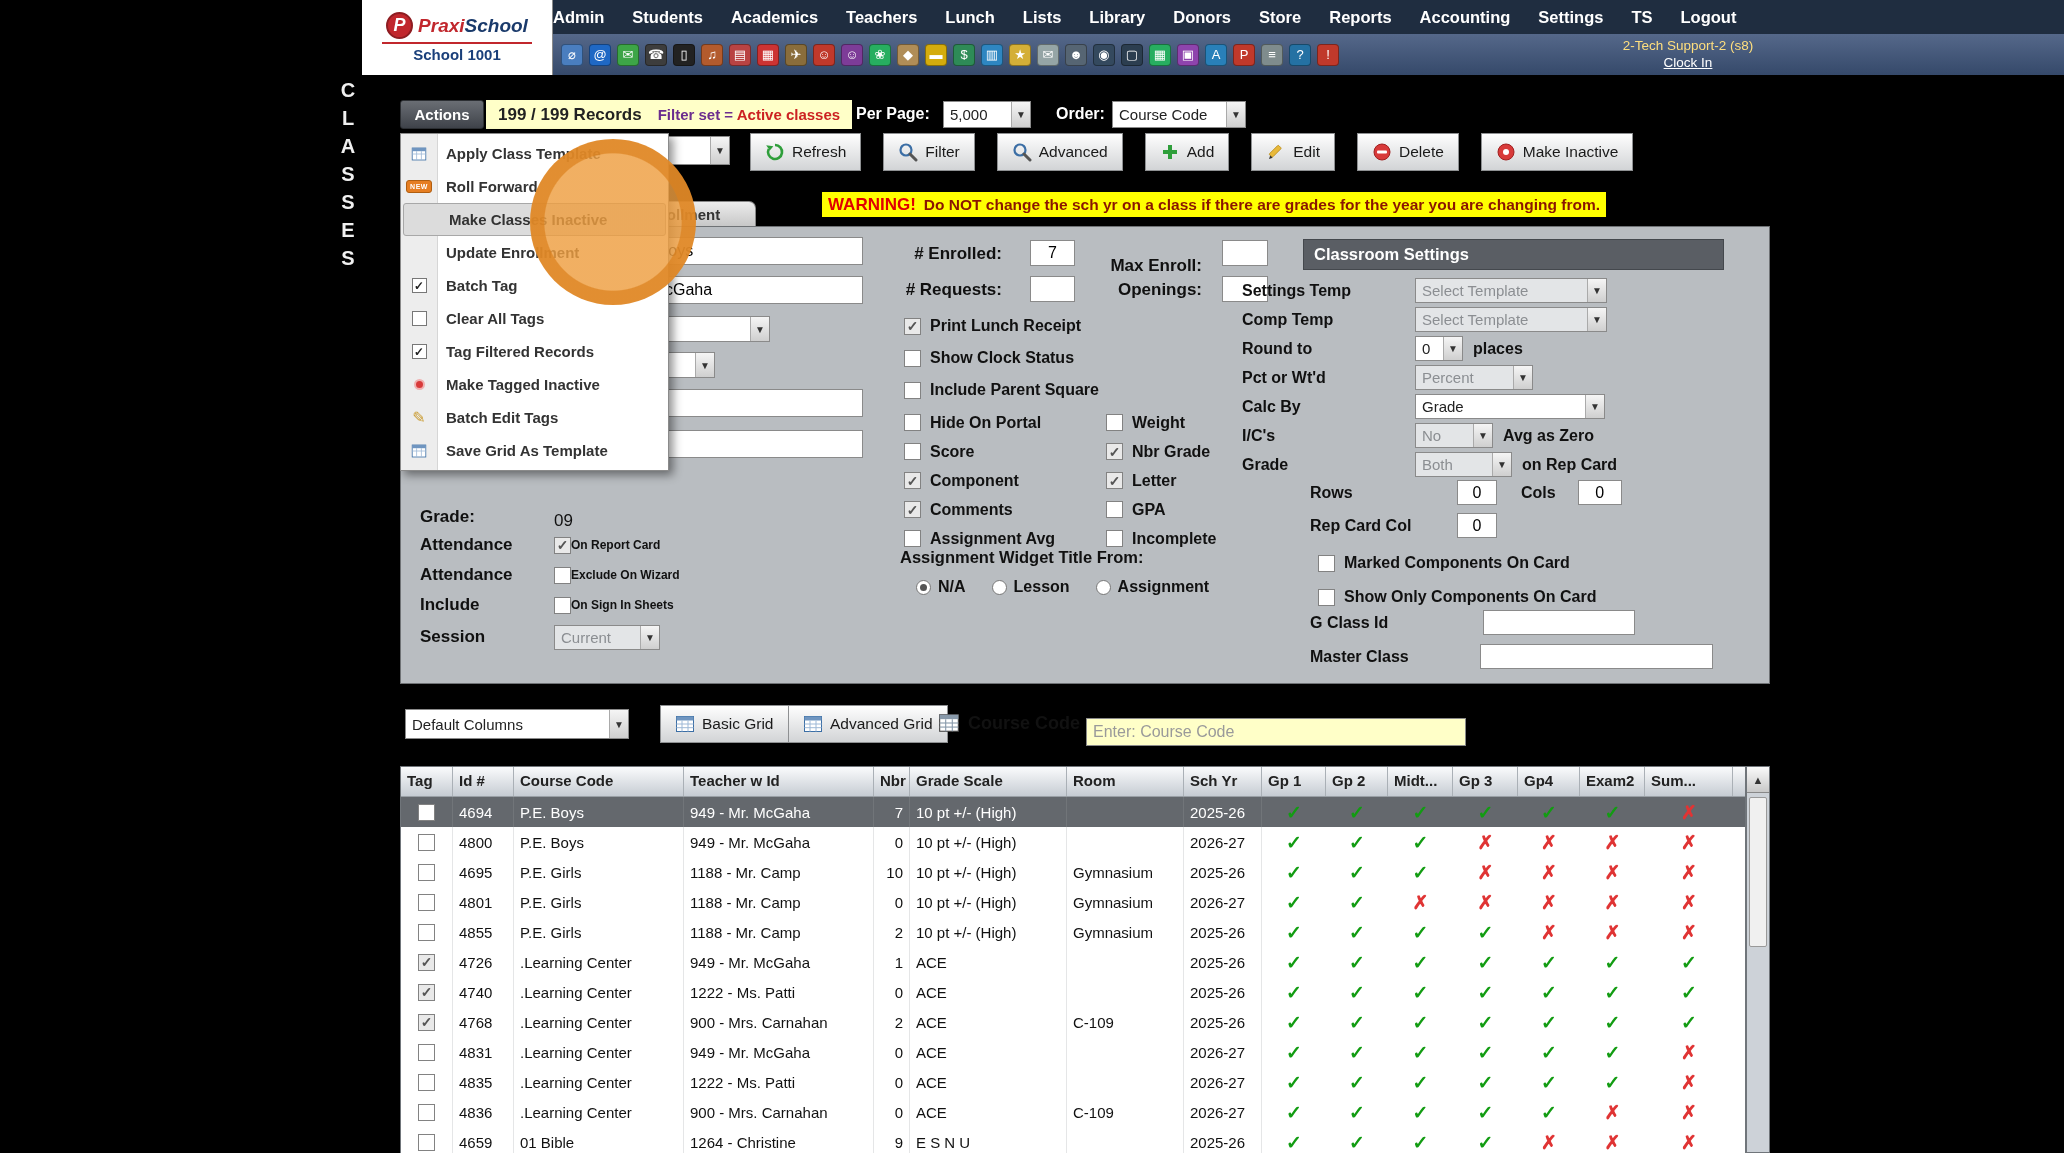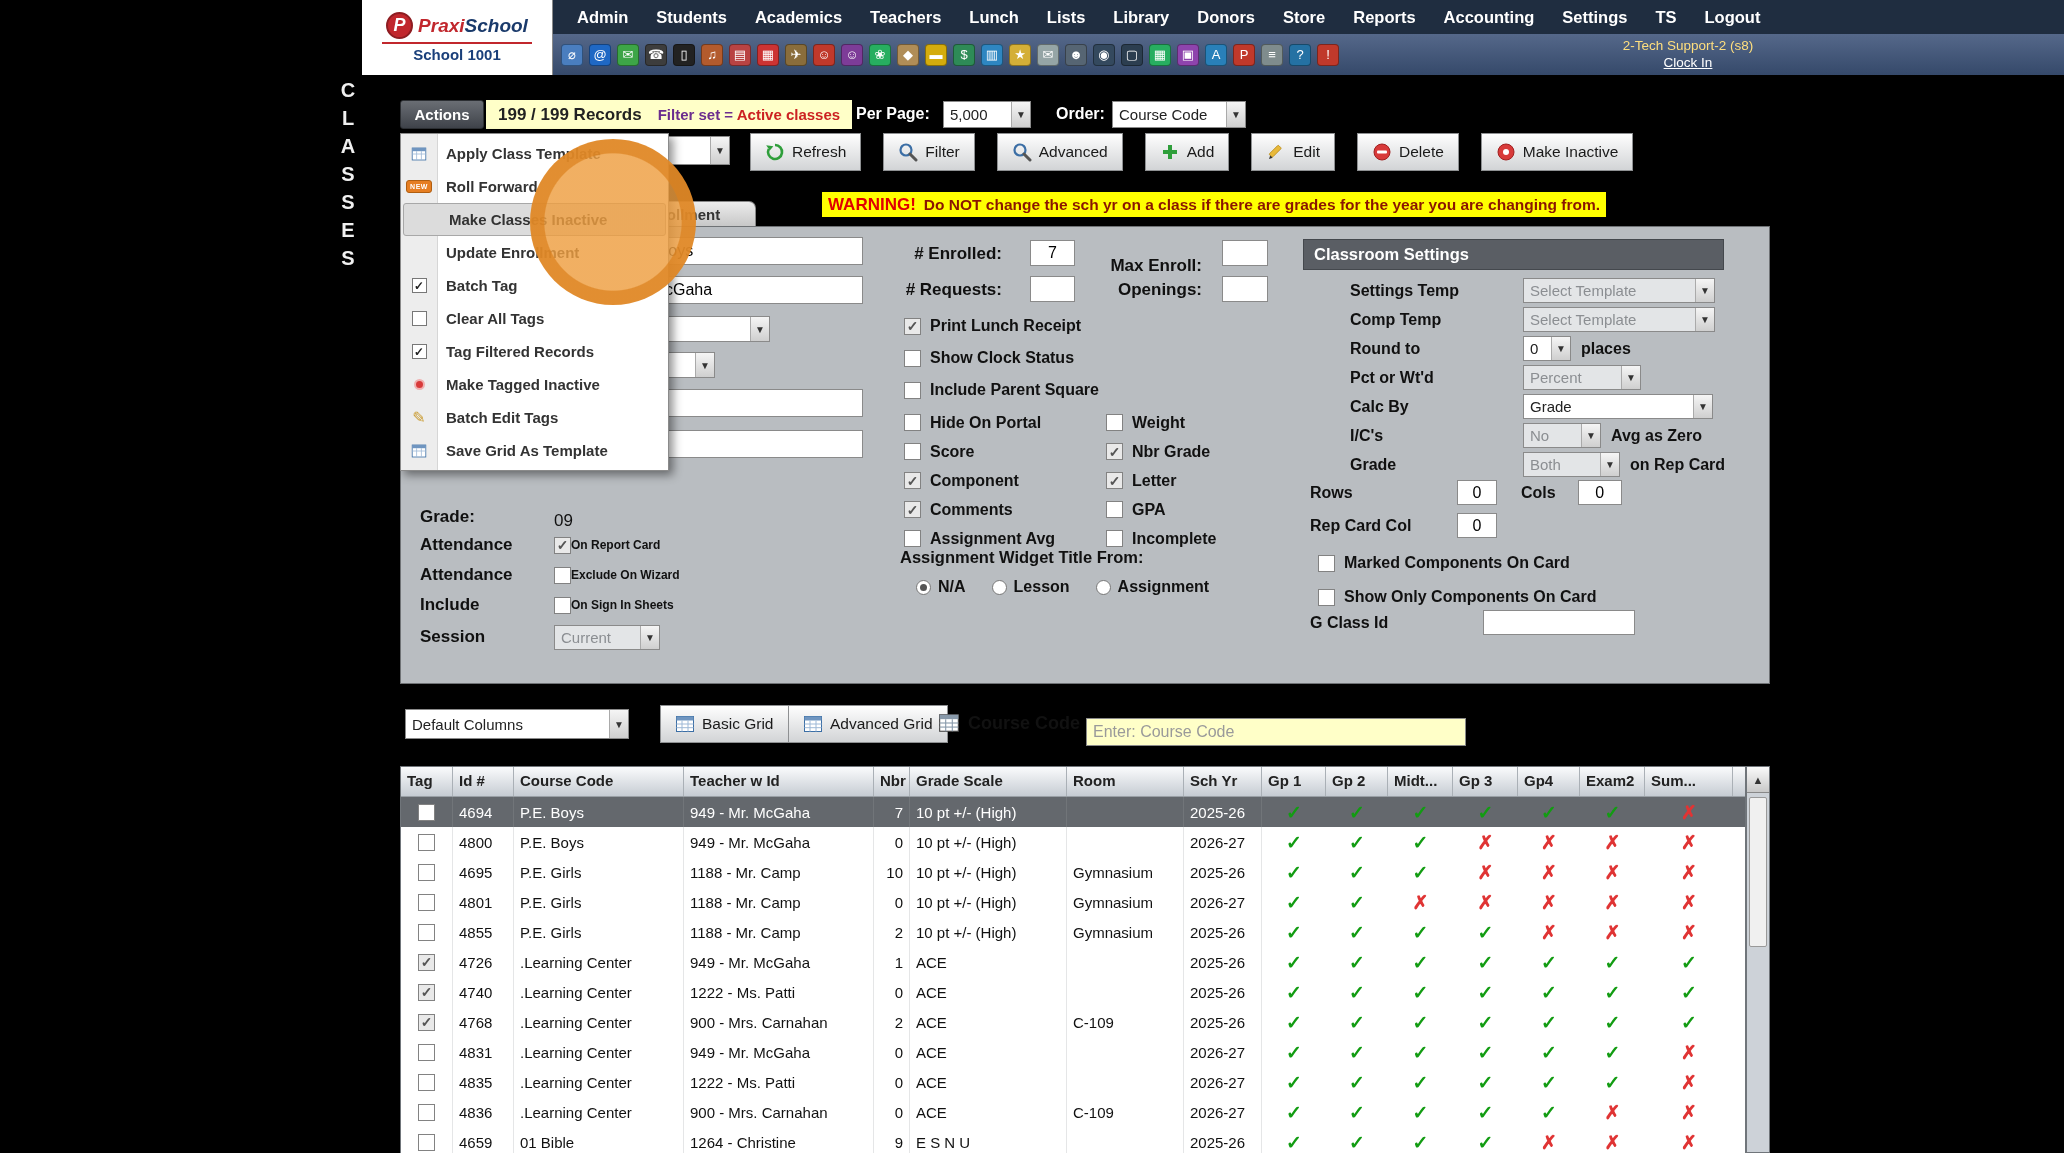--- a/index.html
+++ b/index.html
@@ -4,21 +4,21 @@
 <style>
   * { box-sizing: border-box; }
   html,body { margin:0; padding:0; background:#000; }
   #app {
     position:relative; width:2064px; height:1153px; overflow:hidden;
     background:#000; font-family:"Liberation Sans", sans-serif; color:#111;
   }
   .abs { position:absolute; }
 
   
-  #topnav { left:553px; top:0; right:0; height:34px; background:#1f2d40;
+  #topnav { left:529px; top:0; right:0; height:34px; background:#1f2d40;
     display:flex; align-items:center; padding-left:10px; }
   .nav-item { color:#fff; font-weight:bold; font-size:16.5px; padding:0 14px; white-space:nowrap; cursor:pointer; }
 
   
   #logo-box { left:362px; top:0; width:191px; height:75px; background:#fff; z-index:10;
     display:flex; flex-direction:column; align-items:center; justify-content:center; border-right:1px solid #8a8a8a;}
   #brand-row { display:flex; align-items:center; gap:5px; }
   #brand-circle { width:27px; height:27px; border-radius:50%; background:#c1272d; color:#fff;
     display:flex; align-items:center; justify-content:center; font-weight:bold; font-style:italic; font-size:18px; border:2px solid #8e1d22;}
   #brand-text { font-weight:bold; font-style:italic; font-size:19px; }
@@ -129,21 +129,21 @@
   #cb-left-col .cbrow, #cb-right-col .cbrow { height:29px; }
 
   #widget-title { left:900px; top:548px; font-weight:bold; font-size:16.5px; }
   #widget-radios { left:916px; top:578px; display:flex; gap:26px; }
   .radiorow { display:flex; align-items:center; gap:7px; }
   .rlabel { font-weight:bold; font-size:16px; }
 
   
   #cs-header { left:1303px; top:239px; width:421px; height:31px; background:#5a5e64; color:#fff;
     font-weight:bold; font-size:16.5px; display:flex; align-items:center; padding-left:10px; border:1px solid #44484d;}
-  #cs-rows { left:1350px; top:276px; display:flex; flex-direction:column; }
+  #cs-rows { left:1242px; top:276px; display:flex; flex-direction:column; }
   .cs-row { display:flex; align-items:center; height:29px; }
   .cs-label { width:173px; font-weight:bold; font-size:16px; color:#101010; white-space:nowrap;}
   .cs-suffix { margin-left:10px; font-weight:bold; font-size:16px; white-space:nowrap;}
   .cs-row .select, #cs-rows .select { height:25px; }
   #cs-rowscols { left:1310px; top:480px; display:flex; align-items:center; }
   #cs-repcard { left:1310px; top:513px; display:flex; align-items:center; }
   #cs-cbs { left:1318px; top:546px; display:flex; flex-direction:column; }
   #cs-cbs .cbrow { height:34px; }
   #cs-gclass { left:1310px; top:610px; display:flex; align-items:center; }
   #cs-master { left:1310px; top:644px; display:flex; align-items:center; }
@@ -571,20 +571,24 @@
         <span class="cb"></span>
         <span class="cblabel">Marked Components On Card</span>
       </div>
       <div class="cbrow">
         <span class="cb"></span>
         <span class="cblabel">Show Only Components On Card</span>
       </div>
     </div>
   <div id="cs-gclass" class="abs">
     <span class="cs-label">G Class Id</span>
+    <input class="tinput" style="">
+  </div>
+  <div id="cs-master" class="abs">
+    <span class="cs-label" style="width:170px">Master Class</span>
     <input class="tinput" style="">
   </div>
 
   <div id="columns-select" class="abs select">
     <span class="selv">Default Columns</span>
       <span class="arr">▼</span>
   </div>
   <button id="basic-grid-btn" class="abs gbtn">
     <span class="bicon">
         <svg width="20" height="20" viewBox="0 0 20 20">

